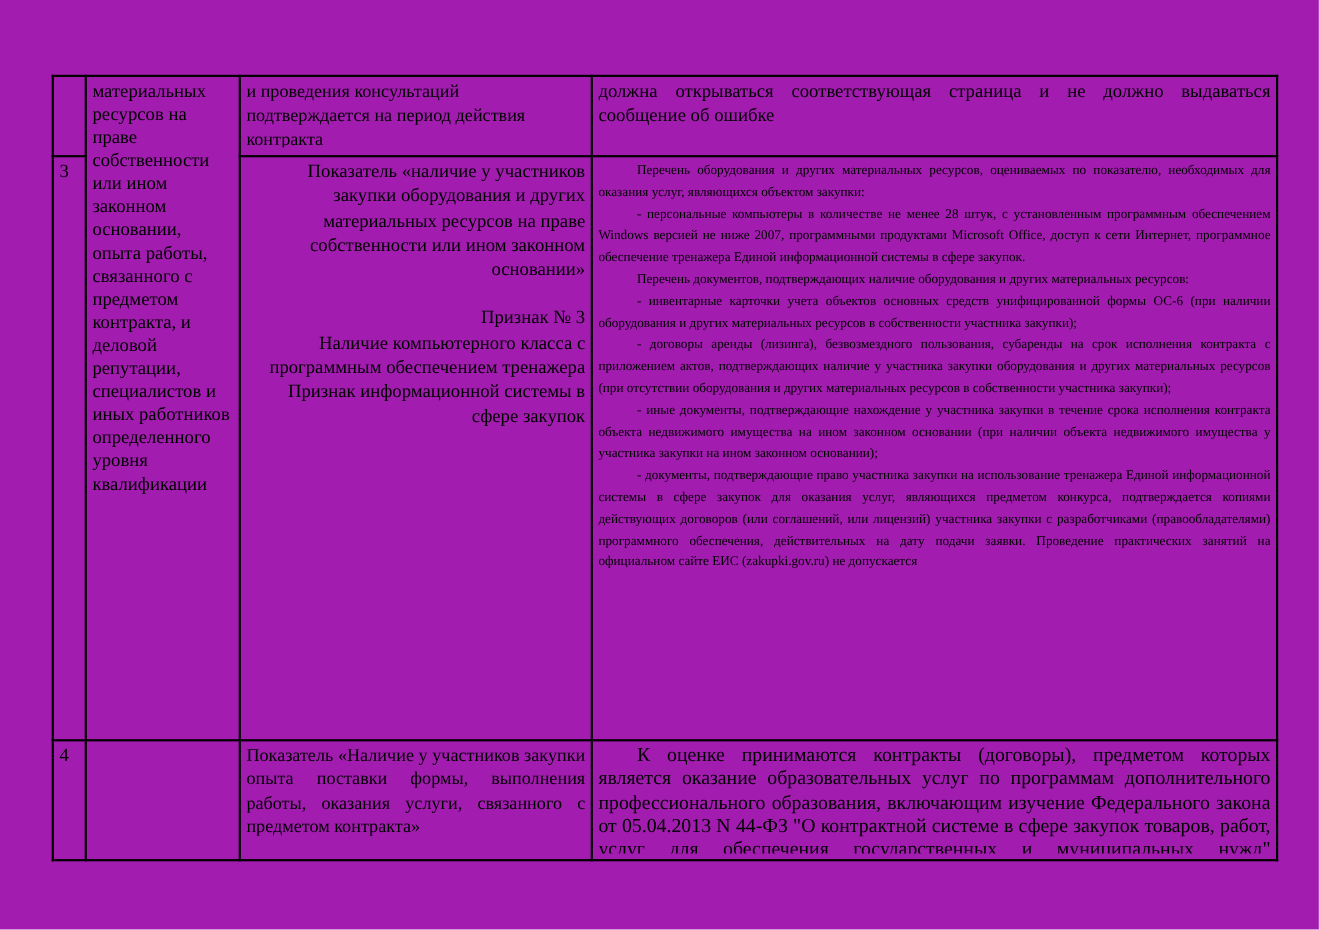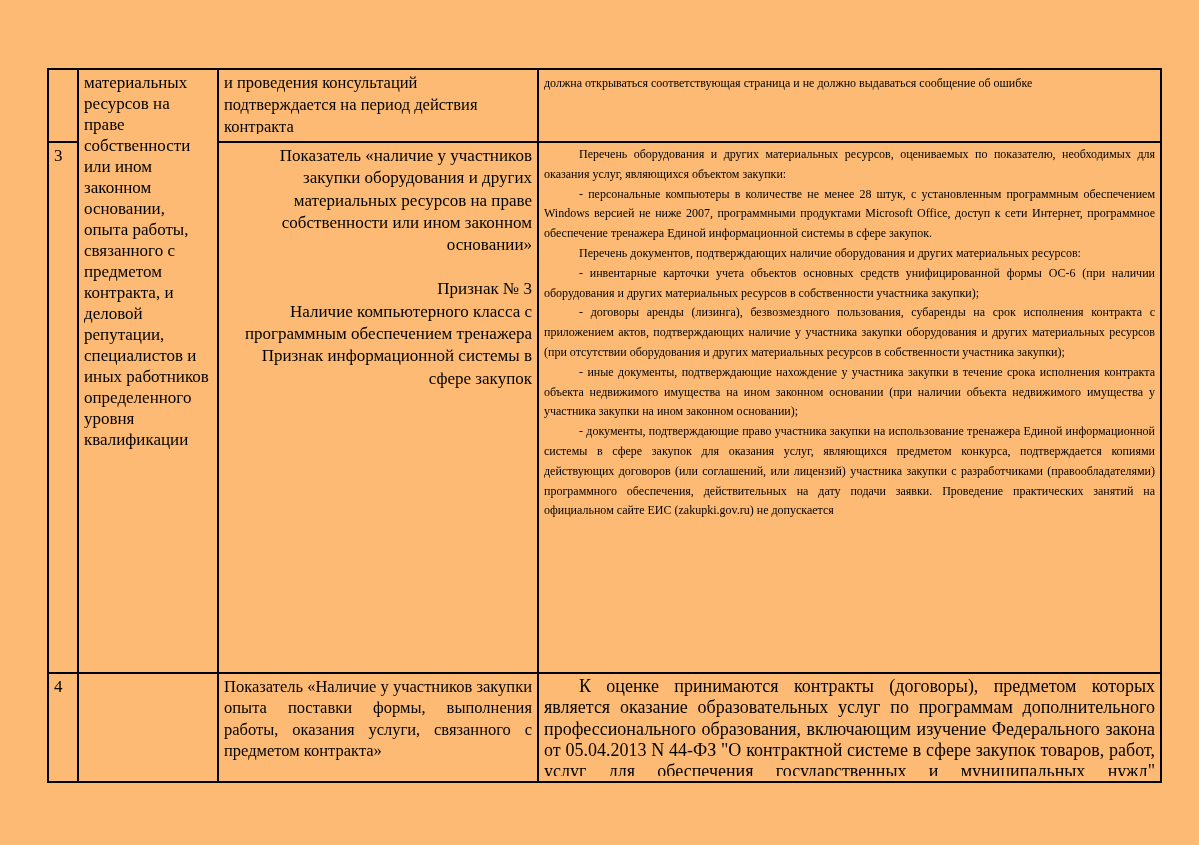--- a/index.html
+++ b/index.html
@@ -9,21 +9,21 @@
     width: 1199px;
     height: 845px;
     overflow: hidden;
     font-family: "Liberation Serif", "DejaVu Serif", serif;
     color: #000000;
   }
   .page {
     position: relative;
     width: 1199px;
     height: 845px;
-    background: #fdba74;
+    background: #a21caf;
   }
   table.doc-table {
     position: absolute;
     left: 47px;
     top: 68px;
     width: 1113px;
     border-collapse: collapse;
     table-layout: fixed;
   }
   td {
@@ -34,21 +34,21 @@
   p { margin: 0; }
 
   
   .clip-r1 { height: 62px;  overflow: hidden; }
   .clip-r2 { height: 520px; overflow: hidden; }
   .clip-r3 { height: 100px; overflow: hidden; }
 
   .c-num    { font-size: 17px;  line-height: 21px; }
   .c-crit   { font-size: 17px;  line-height: 21px; text-align: left; }
   .c-ind-a  { font-size: 16.5px; line-height: 22px; text-align: left; }
-  .c-ass-a  { font-size: 12px; line-height: 22px; text-align: justify; }
+  .c-ass-a  { font-size: 17px; line-height: 22px; text-align: justify; }
   .c-ind-3  { font-size: 17px; line-height: 22.3px; text-align: right; }
   .c-ass-3  { font-size: 12px;  line-height: 19.8px; text-align: justify; margin-top: 36px; }
   .c-ass-3 p { text-indent: 35px; }
   .c-ind-4  { font-size: 16.5px; line-height: 21.3px; text-align: justify; }
   .c-ass-4  { font-size: 18px; line-height: 21.3px; text-align: justify; }
   .c-ass-4 p { text-indent: 35px; }
   .gap-above { margin-top: 22px; }
 </style>
 </head>
 <body>

